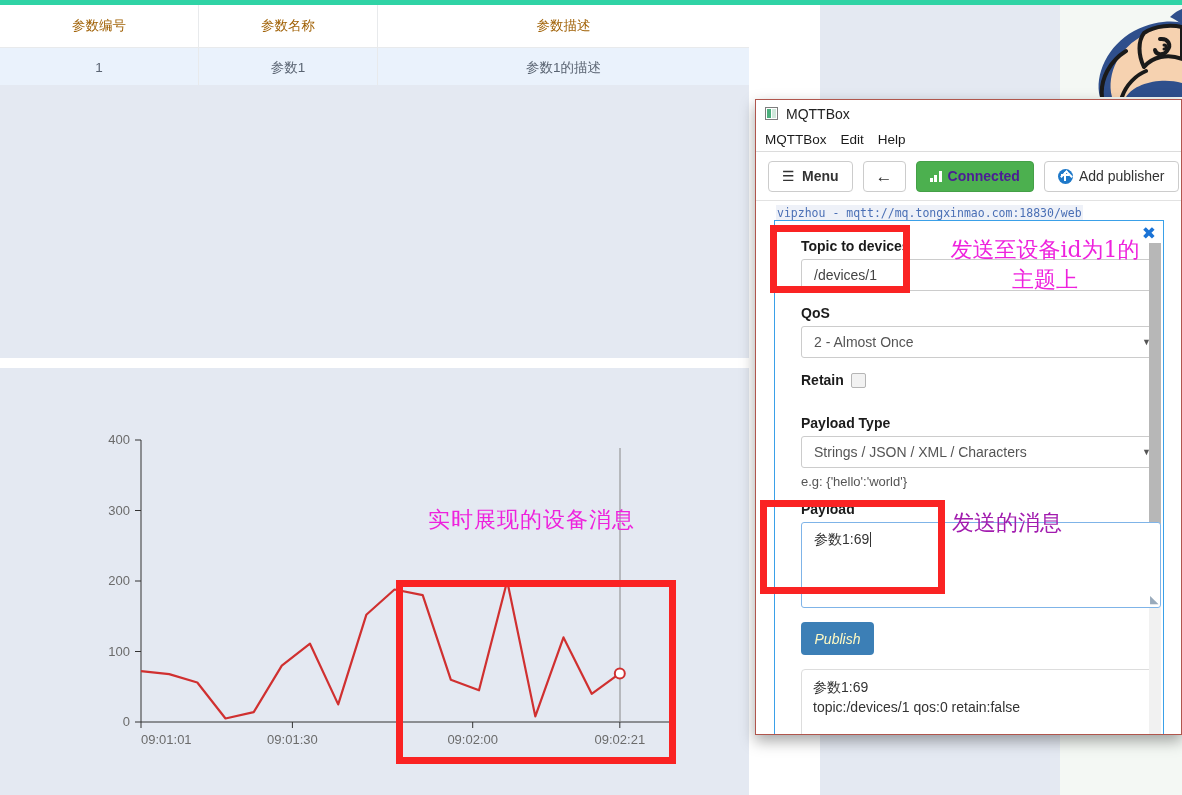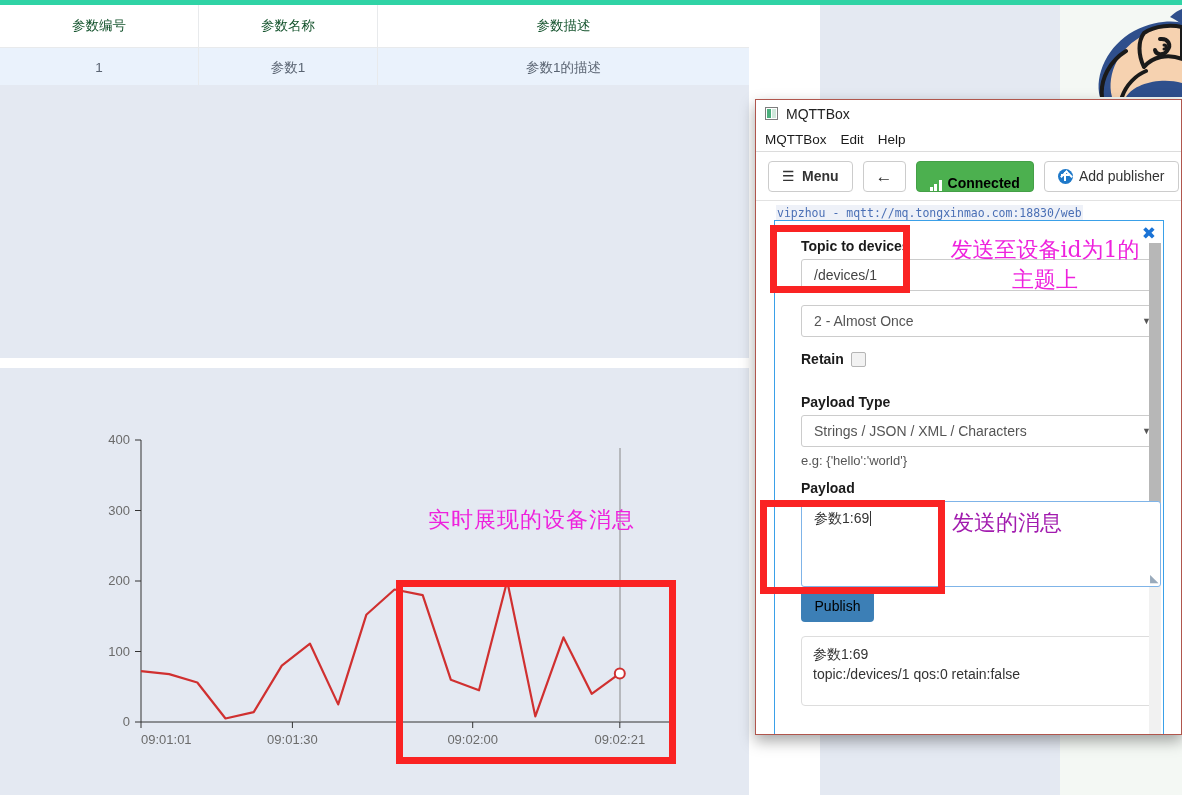--- a/index.html
+++ b/index.html
@@ -16,21 +16,21 @@
   #bg-right-col{position:absolute;left:1060px;top:5px;width:122px;height:790px;background:#f4f8f4;}
 
   
   #corner-art{position:absolute;left:1082px;top:5px;width:100px;height:92px;overflow:hidden;}
   #corner-art svg{display:block;}
 
   
   #param-table{position:absolute;left:0;top:5px;width:749px;background:#fff;}
   #param-table table{border-collapse:collapse;width:749px;table-layout:fixed;}
   #param-table th{
-    height:40px;font-weight:normal;color:#14532d;font-size:13.5px;
+    height:40px;font-weight:normal;color:#a16207;font-size:13.5px;
     border-bottom:1px solid #e8eaec;border-right:1px solid #e8eaec;background:#fff;
   }
   #param-table td{
     height:37px;text-align:center;color:#5a6472;font-size:13.5px;background:#eaf2fc;
     border-bottom:1px solid #e8eaec;border-right:1px solid #e8eaec;
   }
   #param-table th:last-child,#param-table td:last-child{border-right:none;}
 
   
   #panel-body{position:absolute;left:0;top:85px;width:749px;height:273px;background:#e4e9f2;}
@@ -71,21 +71,21 @@
   .mb-menu-item{font-size:13.5px;color:#1b1b1b;cursor:default;}
 
   #mb-toolbar{height:48px;display:flex;align-items:center;gap:10px;padding:0 12px;
               background:#fff;border-bottom:1px solid #e2e2e2;}
   .mb-btn{
     height:31px;display:flex;align-items:center;gap:6px;padding:0 13px;
     border:1px solid #ccc;border-radius:4px;background:#fff;color:#333;font-size:14px;
     box-sizing:border-box;white-space:nowrap;
   }
   .mb-btn.bold{font-weight:bold;}
-  .mb-btn.green{background:#4cb04f;border-color:#44a047;color:#000000;font-weight:bold;align-items:flex-end;}
+  .mb-btn.green{background:#4cb04f;border-color:#44a047;color:#4c1d95;font-weight:bold;}
   .hamburger{display:inline-block;width:14px;}
   .bars-icon{display:inline-flex;align-items:flex-end;gap:1.5px;height:11px;}
   .bars-icon i{display:block;width:3px;background:#fff;}
   .bars-icon i:nth-child(1){height:4px;}
   .bars-icon i:nth-child(2){height:7px;}
   .bars-icon i:nth-child(3){height:11px;}
   .plus-circle{width:15px;height:15px;border-radius:50%;background:#1f79c9;position:relative;flex:none;}
   .plus-circle::before{content:"";position:absolute;left:6.5px;top:3px;width:2px;height:9px;background:#fff;}
   .plus-circle::after{content:"";position:absolute;left:3.5px;top:5.5px;width:8px;height:2px;background:#fff;
                       transform:rotate(0deg);}
@@ -122,22 +122,22 @@
   .retain-row{display:flex;align-items:center;gap:7px;margin-bottom:27px;}
   .checkbox{width:13px;height:13px;border:1px solid #b5b5b5;border-radius:2px;background:#f2f2f2;}
   .hint{font-size:13px;color:#555;margin:-9px 0 12px 0;}
   #payload-area{
     width:360px;height:86px;border:1px solid #7fb4e8;border-radius:3px;background:#fff;
     padding:8px 12px;box-sizing:border-box;font-size:14px;color:#333;position:relative;
   }
   #payload-caret{display:inline-block;width:1px;height:15px;background:#333;vertical-align:-3px;margin-left:1px;}
   #payload-grip{position:absolute;right:2px;bottom:1px;font-size:11px;color:#9ab;transform:scaleX(-1);}
   #publish-btn{
-    margin-top:2px;width:73px;height:33px;background:#3c7fb6;border-radius:4px;color:#000000;
-    font-size:14px;display:flex;align-items:center;justify-content:center;
+    margin-top:14px;width:73px;height:33px;background:#3c7fb6;border-radius:4px;color:#fef9c3;
+    font-size:14px;display:flex;align-items:center;justify-content:center;font-style:italic;
   }
   #msg-log{
     margin-top:14px;width:360px;height:70px;border:1px solid #ddd;border-radius:4px;background:#fff;
     padding:7px 11px;box-sizing:border-box;font-size:14px;color:#333;line-height:1.45;
   }
   #msg-log b{font-weight:normal;}
 
   
   #annot-topic-box{position:absolute;left:770px;top:225px;width:140px;height:68px;
                    border:7px solid #fa2323;box-sizing:border-box;}
@@ -279,20 +279,21 @@
 
   <div id="mb-panel">
     <div id="mb-close">✖</div>
     <div id="mb-scroll-track"></div>
     <div id="mb-scroll-thumb"></div>
 
     <div id="mb-form">
       <div class="fld-label">Topic to devices</div>
       <div class="fld-input">/devices/1</div>
 
+      <div class="fld-label">QoS</div>
       <div class="fld-select">
         <span>2 - Almost Once</span>
         <span class="caret">▼</span>
       </div>
 
       <div class="retain-row">
         <span class="fld-label" style="margin:0">Retain</span>
         <span class="checkbox"></span>
       </div>
 

